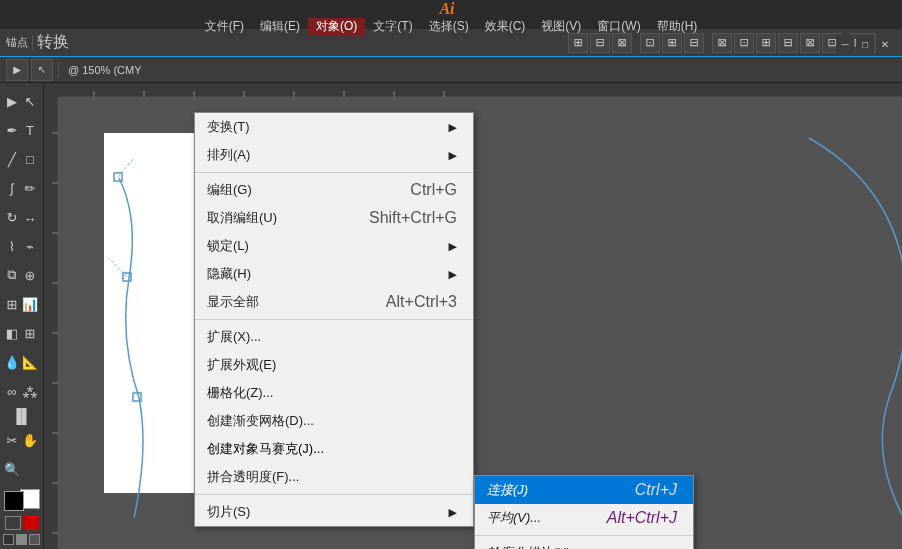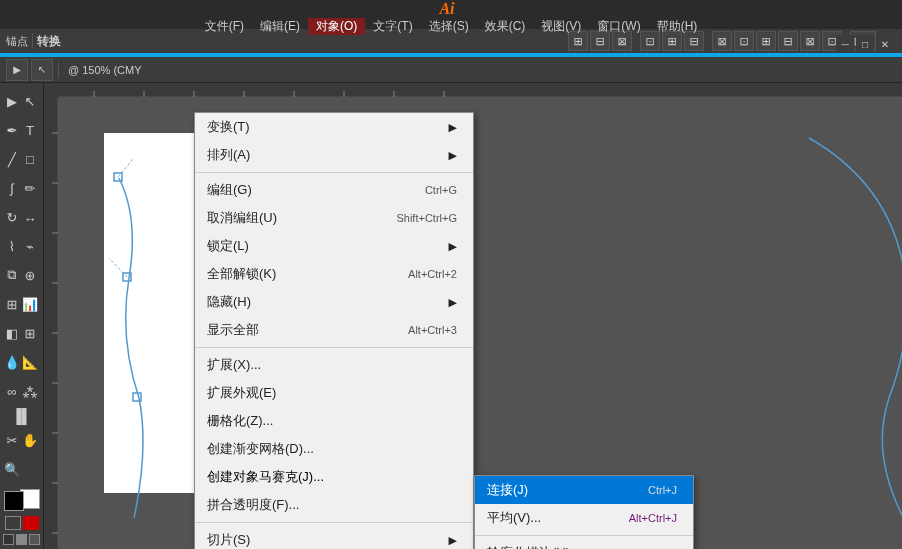--- a/index.html
+++ b/index.html
@@ -53,21 +53,21 @@
     }
 
     
     .toolbar {
       width: 100%;
       height: 28px;
       background: #3c3c3c;
       display: flex;
       align-items: center;
       padding: 0 6px;
-      border-bottom: 4px solid #0ea5e9;
+      border-bottom: 1px solid #0ea5e9;
     }
     .toolbar-divider {
       width: 1px;
       height: 16px;
       background: #555;
       margin: 0 4px;
     }
     .toolbar-icons {
       display: flex;
       align-items: center;
@@ -203,21 +203,21 @@
       color: #000000;
       cursor: default;
     }
     .menu-dropdown-separator {
       height: 1px;
       background: #ccc;
       margin: 3px 0;
     }
     .menu-item-shortcut {
       color: #555;
-      font-size: 11px;
+      font-size: 16px;
       margin-left: 40px;
     }
     .menu-item-arrow {
       margin-left: 8px;
       font-size: 11px;
     }
 
     
     .submenu {
       position: absolute;
@@ -231,20 +231,21 @@
     }
     .submenu-item {
       padding: 5px 16px 5px 12px;
       color: #222;
       cursor: pointer;
       display: flex;
       align-items: center;
       justify-content: space-between;
       white-space: nowrap;
       font-size: 13px;
+      font-style: italic;
     }
     .submenu-item.highlighted {
       background: #0078d7;
       color: #fff;
     }
     .submenu-item .menu-item-shortcut {
       color: #701a75;
     }
     .submenu-item.highlighted .menu-item-shortcut {
       color: #ddd;
@@ -270,21 +271,21 @@
   <div style="margin-left:auto;display:flex;gap:2px;">
     <div style="width:18px;height:18px;background:#3c3c3c;display:flex;align-items:center;justify-content:center;color:#ccc;font-size:10px;cursor:pointer;">─</div>
     <div style="width:18px;height:18px;background:#3c3c3c;display:flex;align-items:center;justify-content:center;color:#ccc;font-size:10px;cursor:pointer;">□</div>
     <div style="width:18px;height:18px;background:#3c3c3c;display:flex;align-items:center;justify-content:center;color:#ccc;font-size:10px;cursor:pointer;">✕</div>
   </div>
 </div>
 
 <div class="toolbar">
   <span style="color:#ccc;font-size:11px;">锚点</span>
   <div class="toolbar-divider"></div>
-  <span style="color:#ccc;font-size:12px;font-weight:bold;">转换</span>
+  <span style="color:#ccc;font-size:16px;">转换</span>
   <div class="toolbar-icons">
 
     <div style="display:flex;gap:2px;margin-left:auto;">
       <div style="width:20px;height:20px;display:flex;align-items:center;justify-content:center;color:#ccc;font-size:11px;border:1px solid #555;background:#444;">⊞</div>
       <div style="width:20px;height:20px;display:flex;align-items:center;justify-content:center;color:#ccc;font-size:11px;border:1px solid #555;background:#444;">⊟</div>
       <div style="width:20px;height:20px;display:flex;align-items:center;justify-content:center;color:#ccc;font-size:11px;border:1px solid #555;background:#444;">⊠</div>
       <div style="width:4px;"></div>
       <div style="width:20px;height:20px;display:flex;align-items:center;justify-content:center;color:#ccc;font-size:11px;border:1px solid #555;background:#444;">⊡</div>
       <div style="width:20px;height:20px;display:flex;align-items:center;justify-content:center;color:#ccc;font-size:11px;border:1px solid #555;background:#444;">⊞</div>
       <div style="width:20px;height:20px;display:flex;align-items:center;justify-content:center;color:#ccc;font-size:11px;border:1px solid #555;background:#444;">⊟</div>
@@ -474,24 +475,20 @@
         <div class="menu-dropdown-item">
           <span>取消编组(U)</span>
           <span class="menu-item-shortcut">Shift+Ctrl+G</span>
         </div>
 
         <div class="menu-dropdown-item">
           <span>锁定(L)</span>
           <span class="menu-item-arrow">▶</span>
         </div>
 
-        <div class="menu-dropdown-item">
-          <span>全部解锁(K)</span>
-          <span class="menu-item-shortcut">Alt+Ctrl+2</span>
-        </div>
 
         <div class="menu-dropdown-item">
           <span>隐藏(H)</span>
           <span class="menu-item-arrow">▶</span>
         </div>
 
         <div class="menu-dropdown-item">
           <span>显示全部</span>
           <span class="menu-item-shortcut">Alt+Ctrl+3</span>
         </div>

